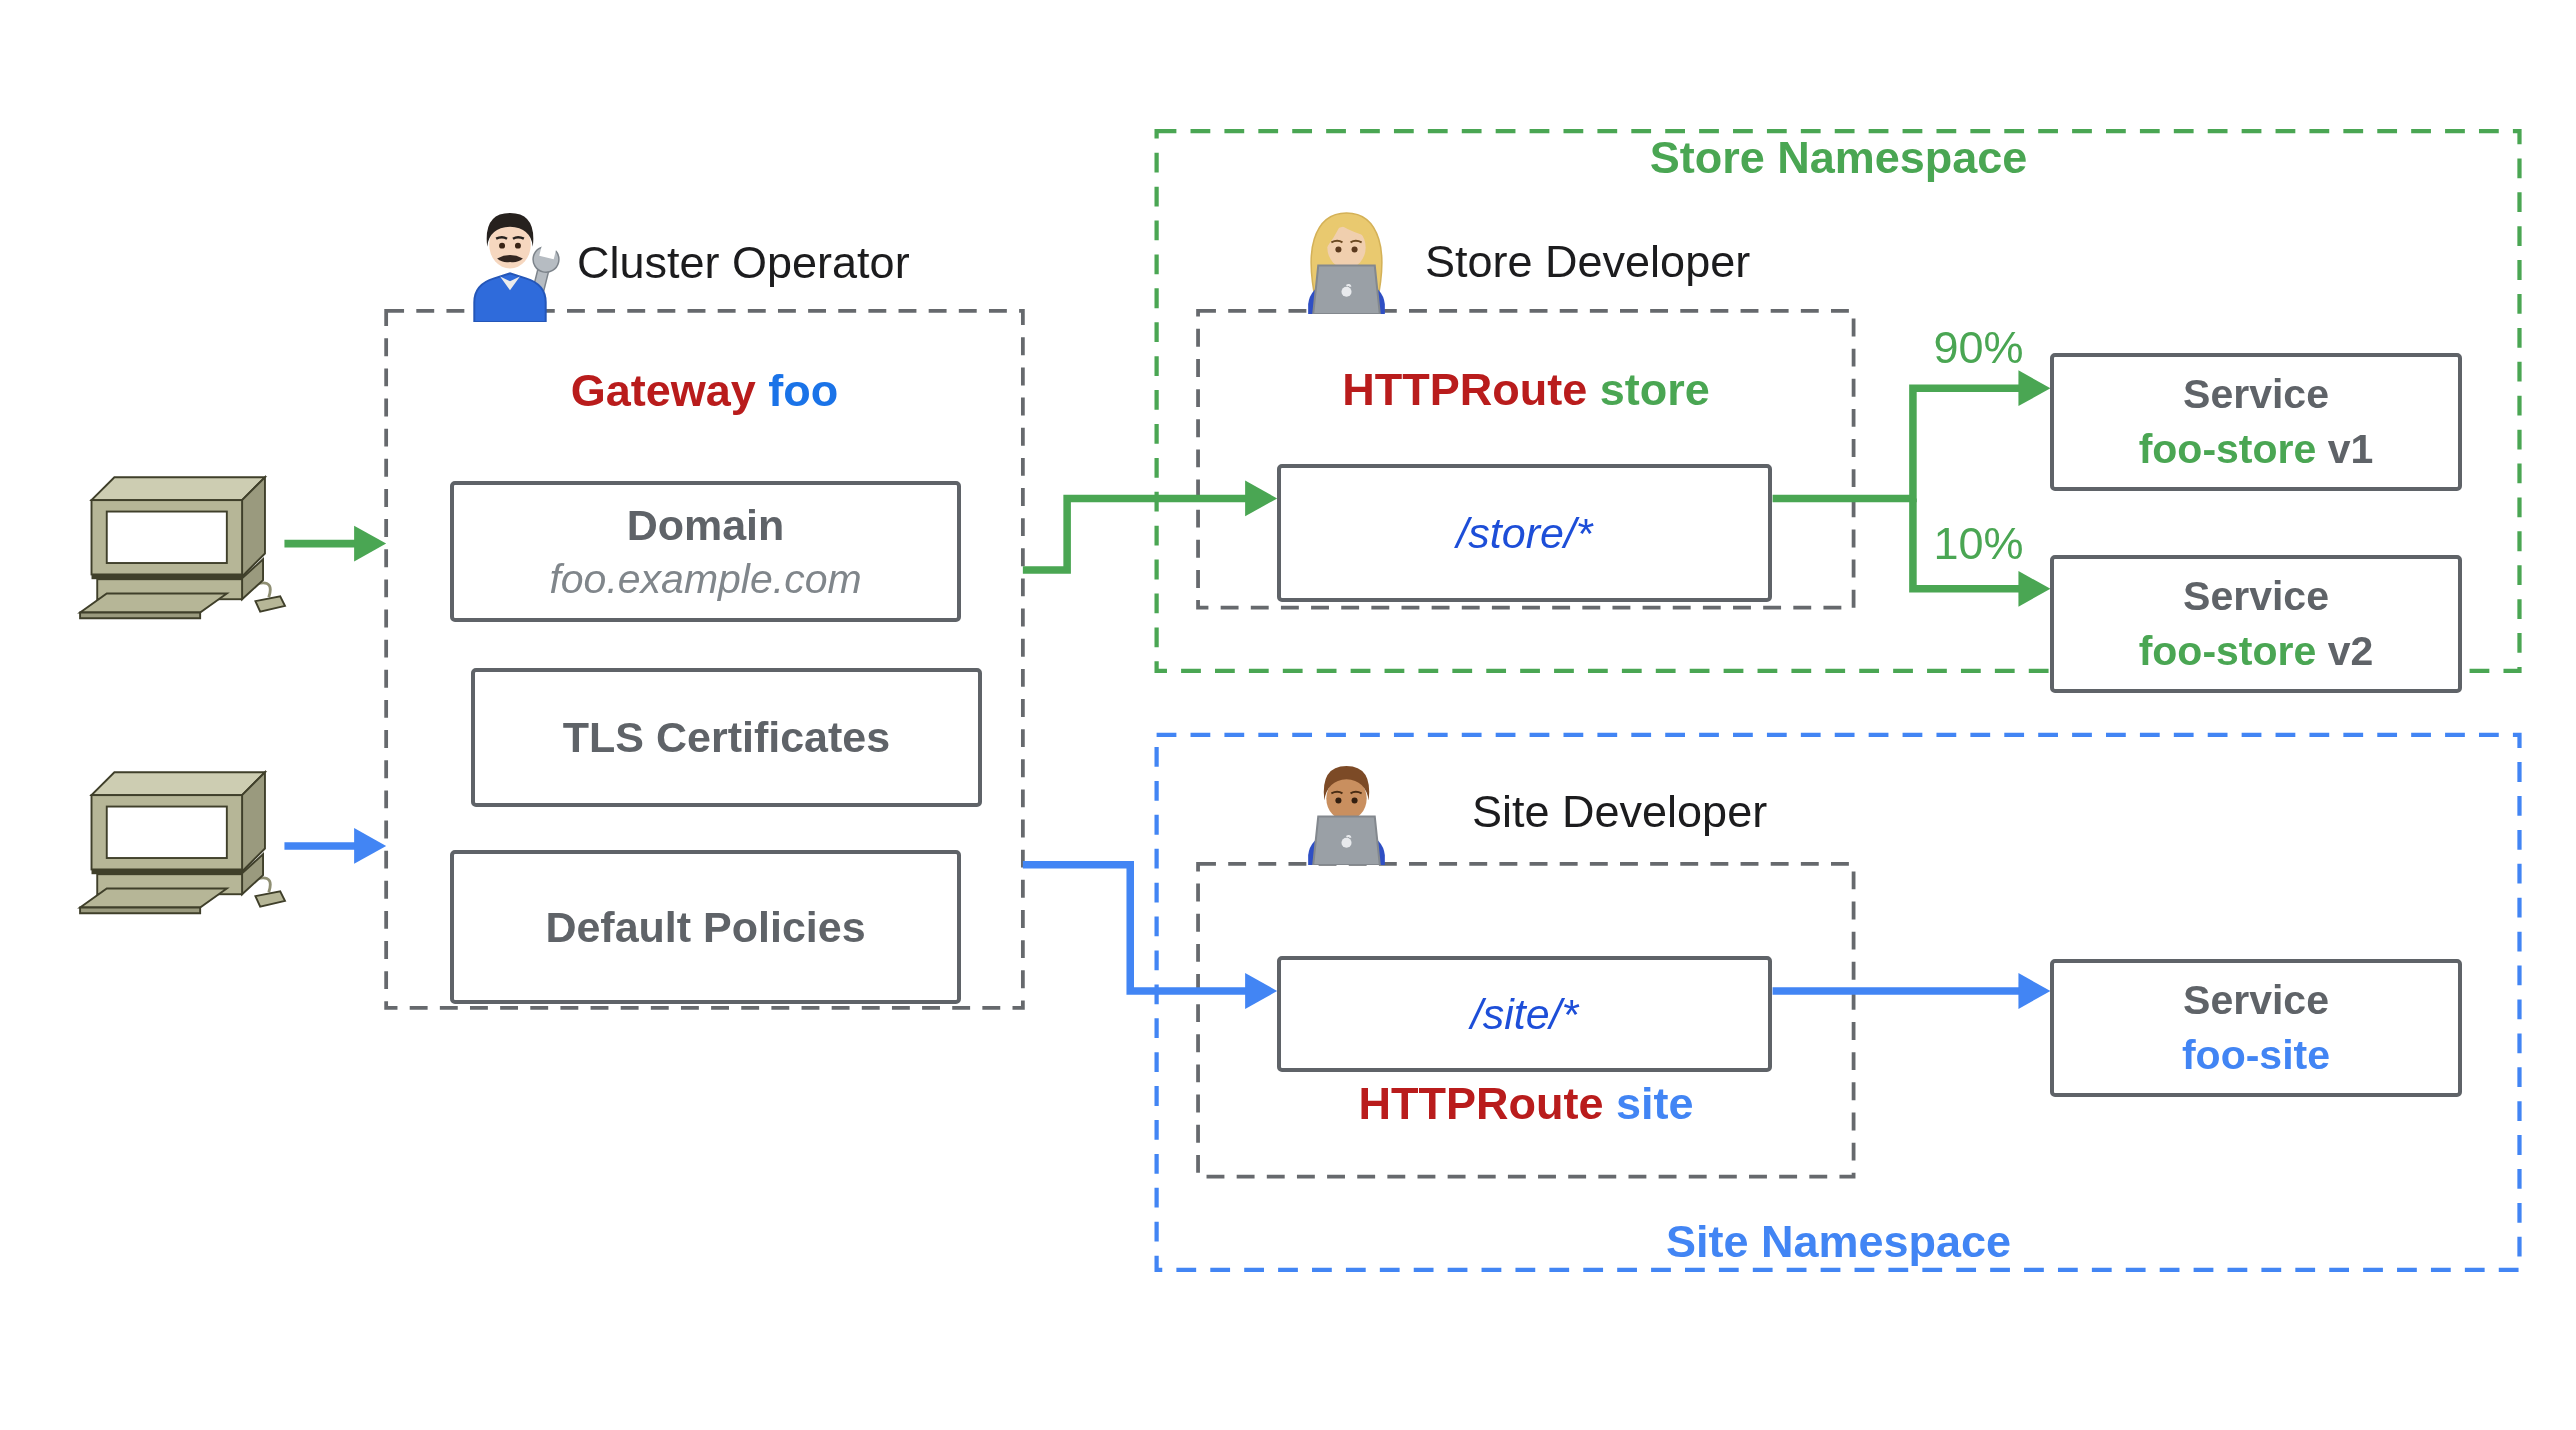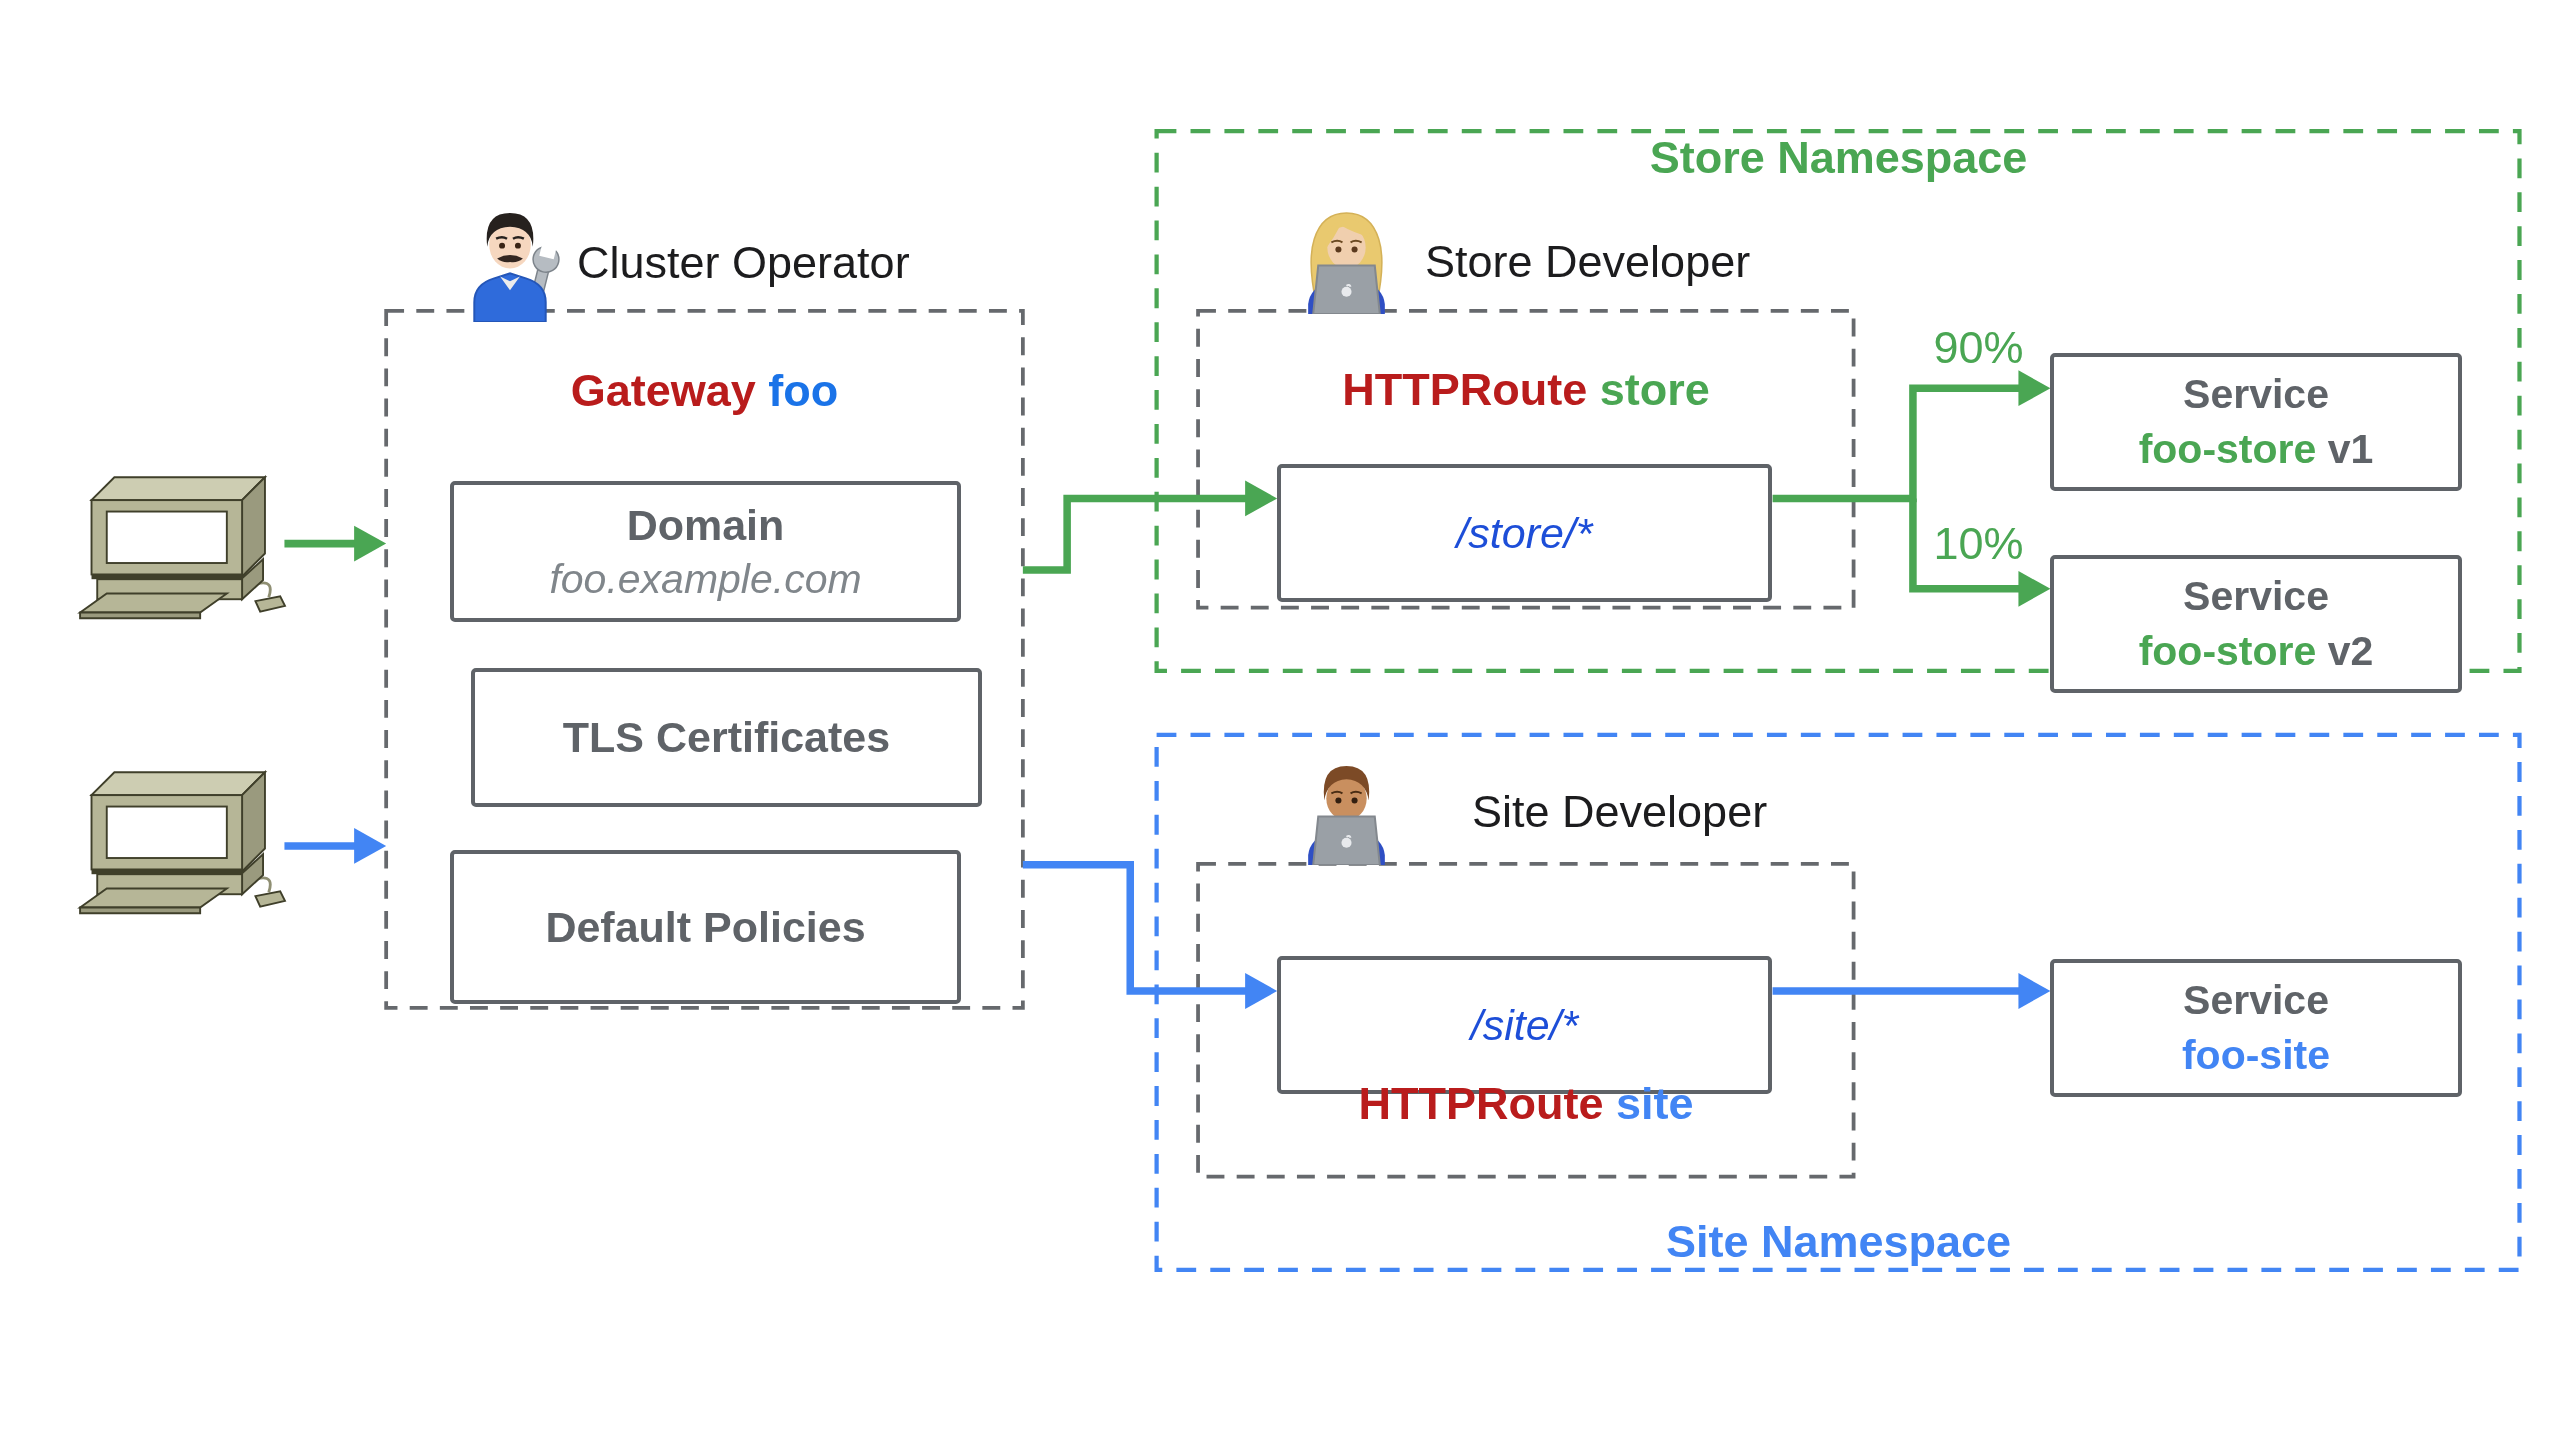--- a/index.html
+++ b/index.html
@@ -199,21 +199,21 @@
   <div class="box" style="left:2050px; top:520px; width:412px; height:138px;">
     <div class="svc-line">Service</div>
     <div class="svc-line">
       <span class="green-t">foo-store</span>
       <span>v2</span>
     </div>
   </div>
 
   <div class="label title blue-t" style="left:1157px; top:1215px; width:1363px;">Site Namespace</div>
 
-  <div class="box" style="left:1277px; top:921px; width:495px; height:138px;">
+  <div class="box" style="left:1277px; top:921px; width:495px; height:116px;">
     <div class="t-rule">/site/*</div>
   </div>
 
   <div class="label title" style="left:1198px; top:1077px; width:656px;">
     <span class="gray-t">HTTPRoute</span>
     <span class="blue-t">site</span>
   </div>
 
   <div class="box" style="left:2050px; top:924px; width:412px; height:138px;">
     <div class="svc-line">Service</div>

